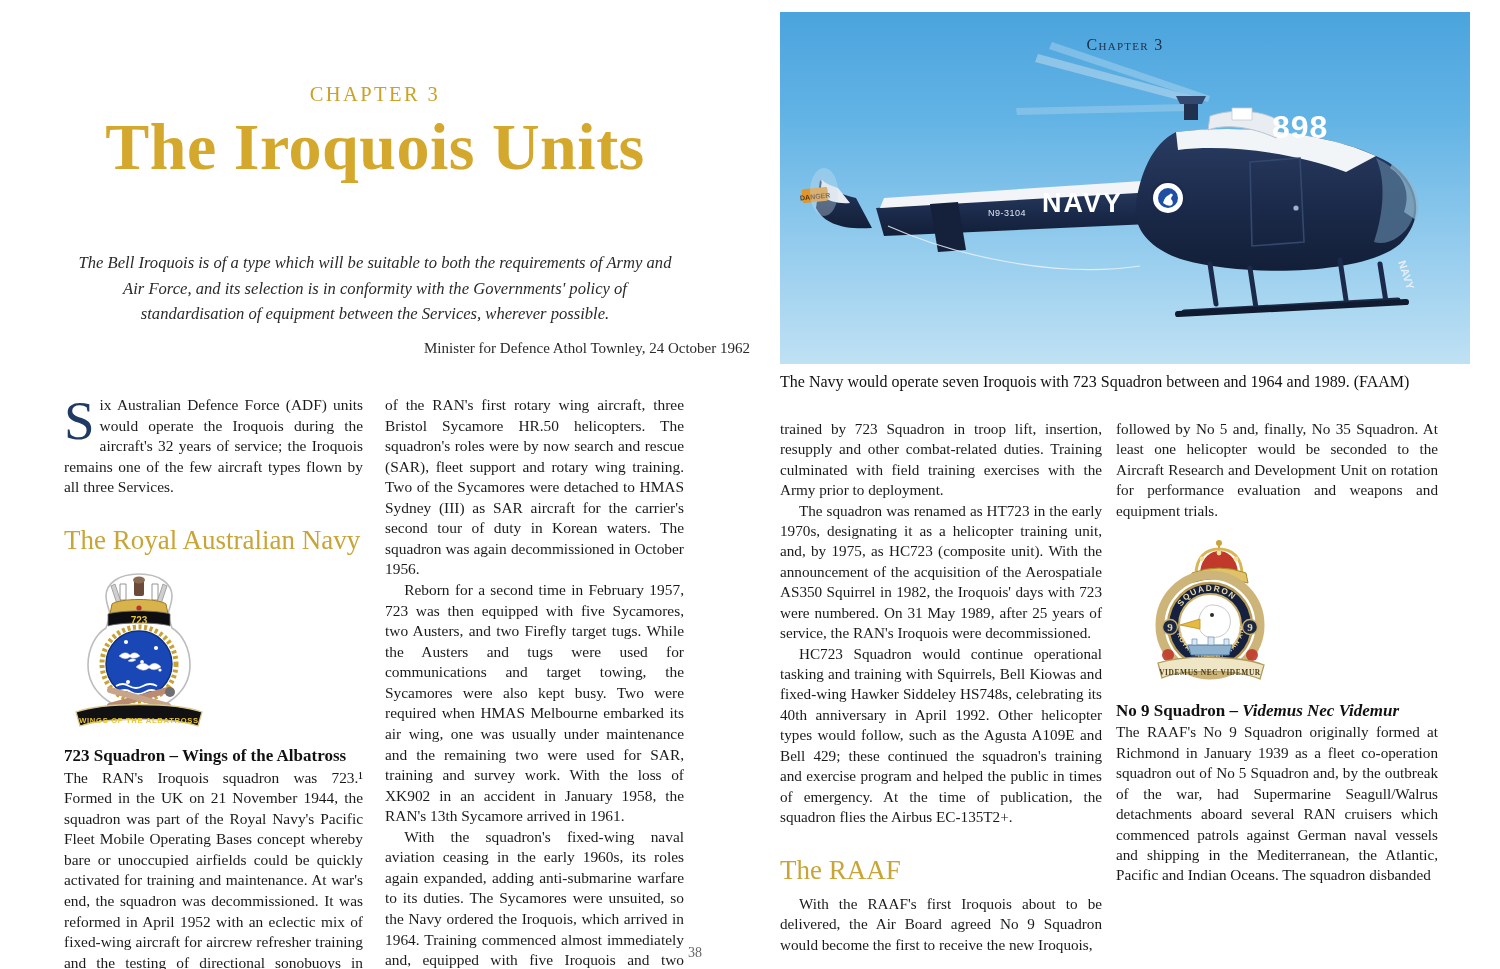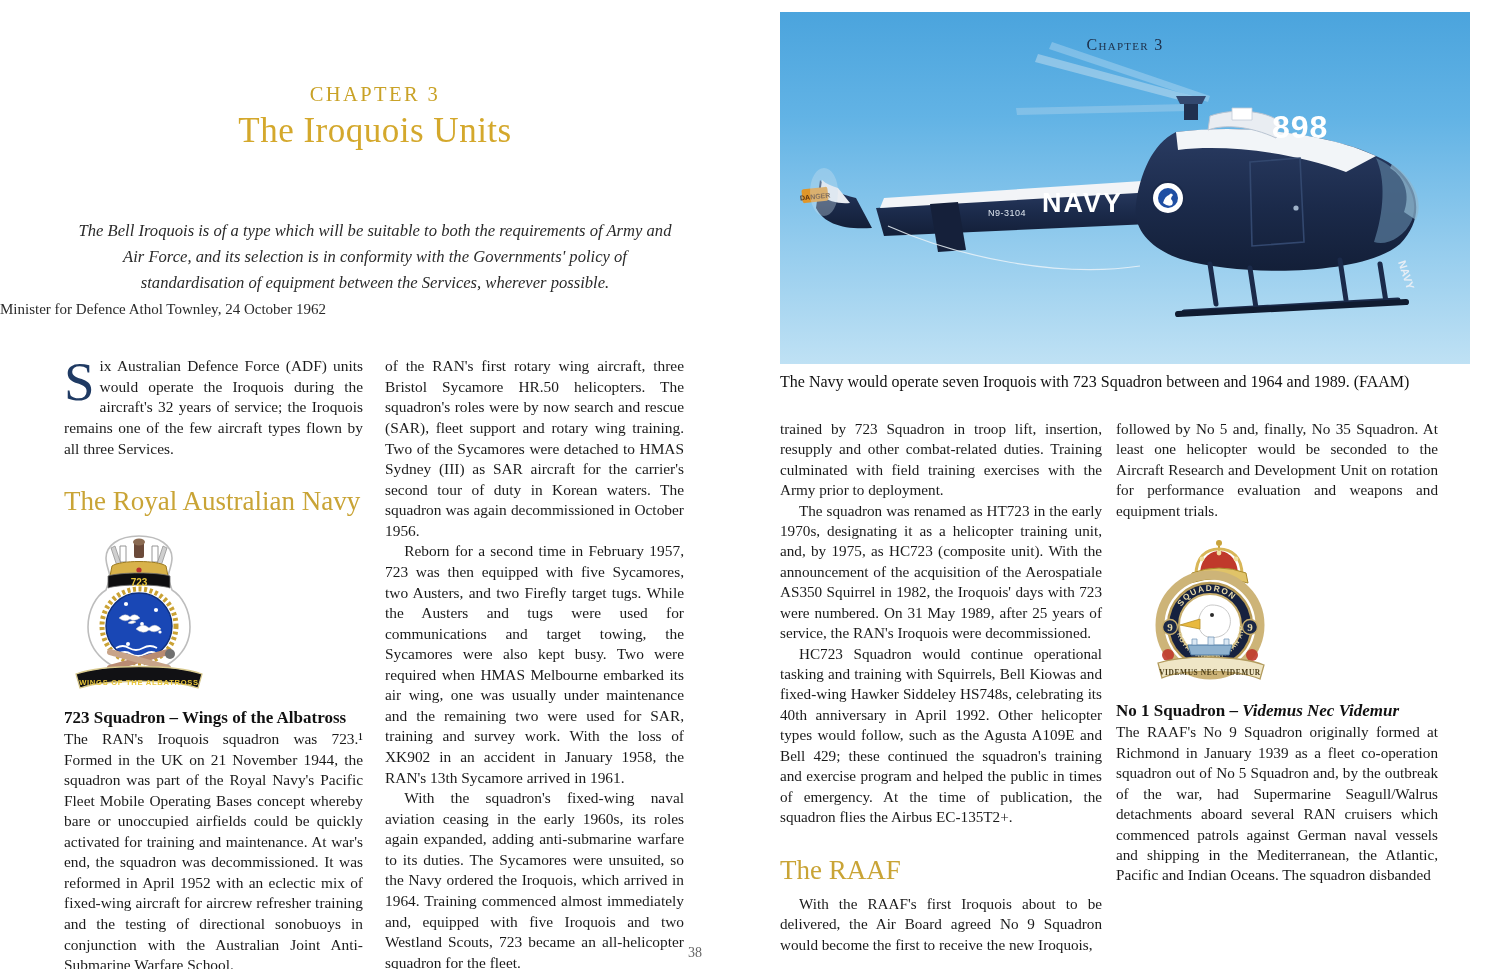--- a/index.html
+++ b/index.html
@@ -48,40 +48,40 @@
     font-family: "Liberation Serif", serif;
     font-size: 20.5px;
     letter-spacing: 2.4px;
     color: #c9a227;
     font-variant: small-caps;
     text-transform: uppercase;
     line-height: 1;
   }
   .chapter-title {
     margin-top: 8px;
-    font-size: 35px;
+    font-size: 66px;
     color: #d4a82c;
     letter-spacing: 0.5px;
     line-height: 1.02;
-    font-weight: normal;
+    font-weight: bold;
     white-space: nowrap;
   }
 
   
   .epigraph {
     margin: 70px 74px 0 74px;
     text-align: center;
     font-style: italic;
     font-size: 16.6px;
     line-height: 1.55;
     color: #2a2a2a;
   }
   .epigraph-source {
-    margin-top: 6px;
-    text-align: left;
+    margin-top: 13px;
+    text-align: right;
     font-style: normal;
     font-size: 15px;
     color: #2a2a2a;
   }
 
   
   .cols {
     display: flex;
     gap: 22px;
     margin: 38px 64px 0 64px;
@@ -441,21 +441,21 @@
 
               <circle cx="18" cy="120" r="6" fill="#c0392b" opacity="0.9"></circle>
               <circle cx="102" cy="120" r="6" fill="#c0392b" opacity="0.9"></circle>
 
               <path d="M8 128 C34 120 88 120 114 130 L110 144 C86 134 32 134 12 143 Z" fill="#efe6c6" stroke="#b29a5c" stroke-width="1.3"></path>
               <text x="60" y="140" font-family="'Liberation Serif',serif" font-size="7.4" font-weight="bold" fill="#4a3c18" text-anchor="middle" letter-spacing="0.6">VIDEMUS NEC VIDEMUR</text>
             </svg>
           </div>
 
           <h3 class="sub-head">
-            <span>No 1 Squadron – </span><em>Videmus Nec Videmur</em>
+            <span>No 9 Squadron – </span><em>Videmus Nec Videmur</em>
           </h3>
 
           <p class="body noindent">The RAAF's No 9 Squadron originally formed at Richmond in January 1939 as a fleet co-operation squadron out of No 5 Squadron and, by the outbreak of the war, had Supermarine Seagull/Walrus detachments aboard several RAN cruisers which commenced patrols against German naval vessels and shipping in the Mediterranean, the Atlantic, Pacific and Indian Oceans. The squadron disbanded</p>
         </div>
       </div>
 
       <div class="folio folio-right">38</div>
     </div>
   </div>
 

